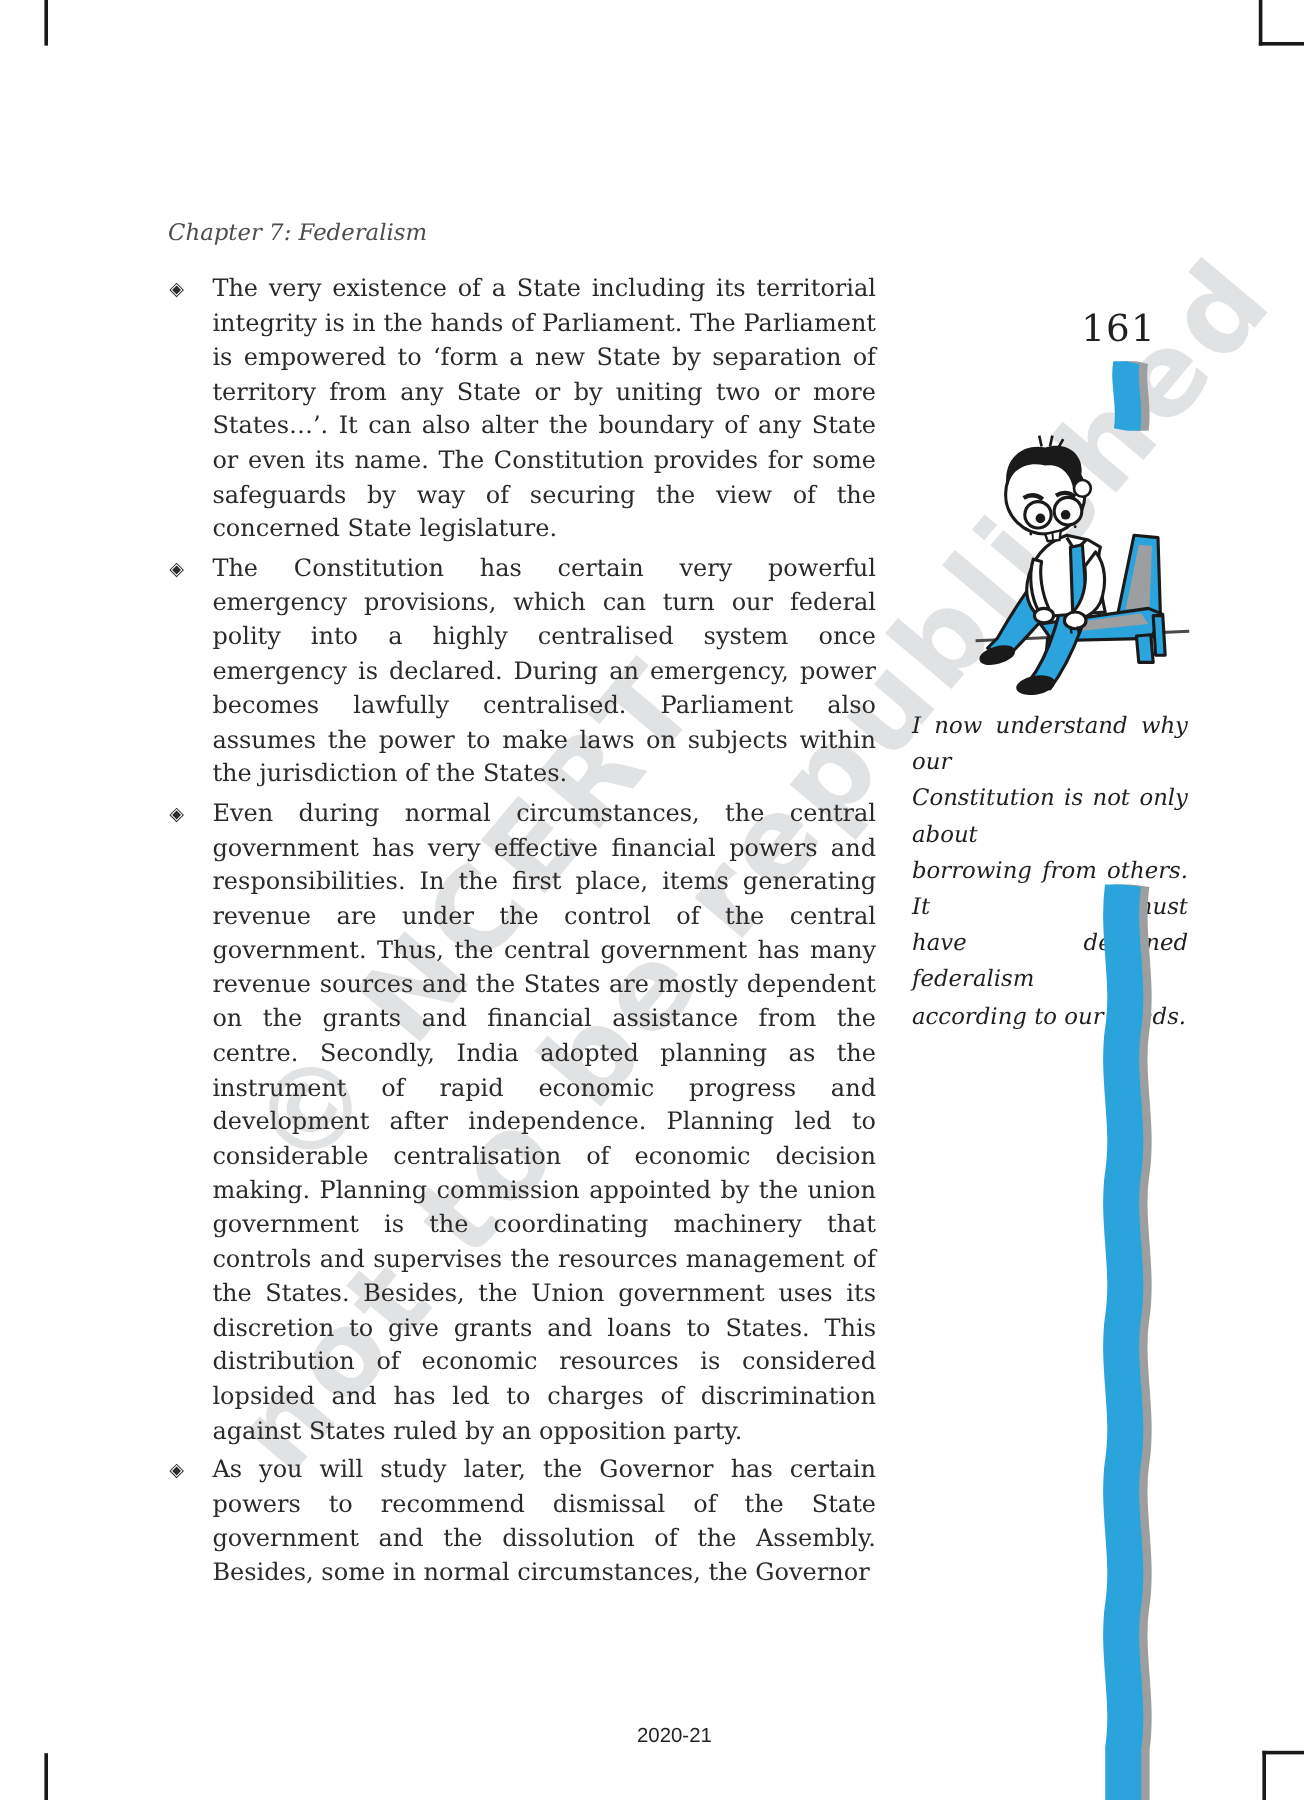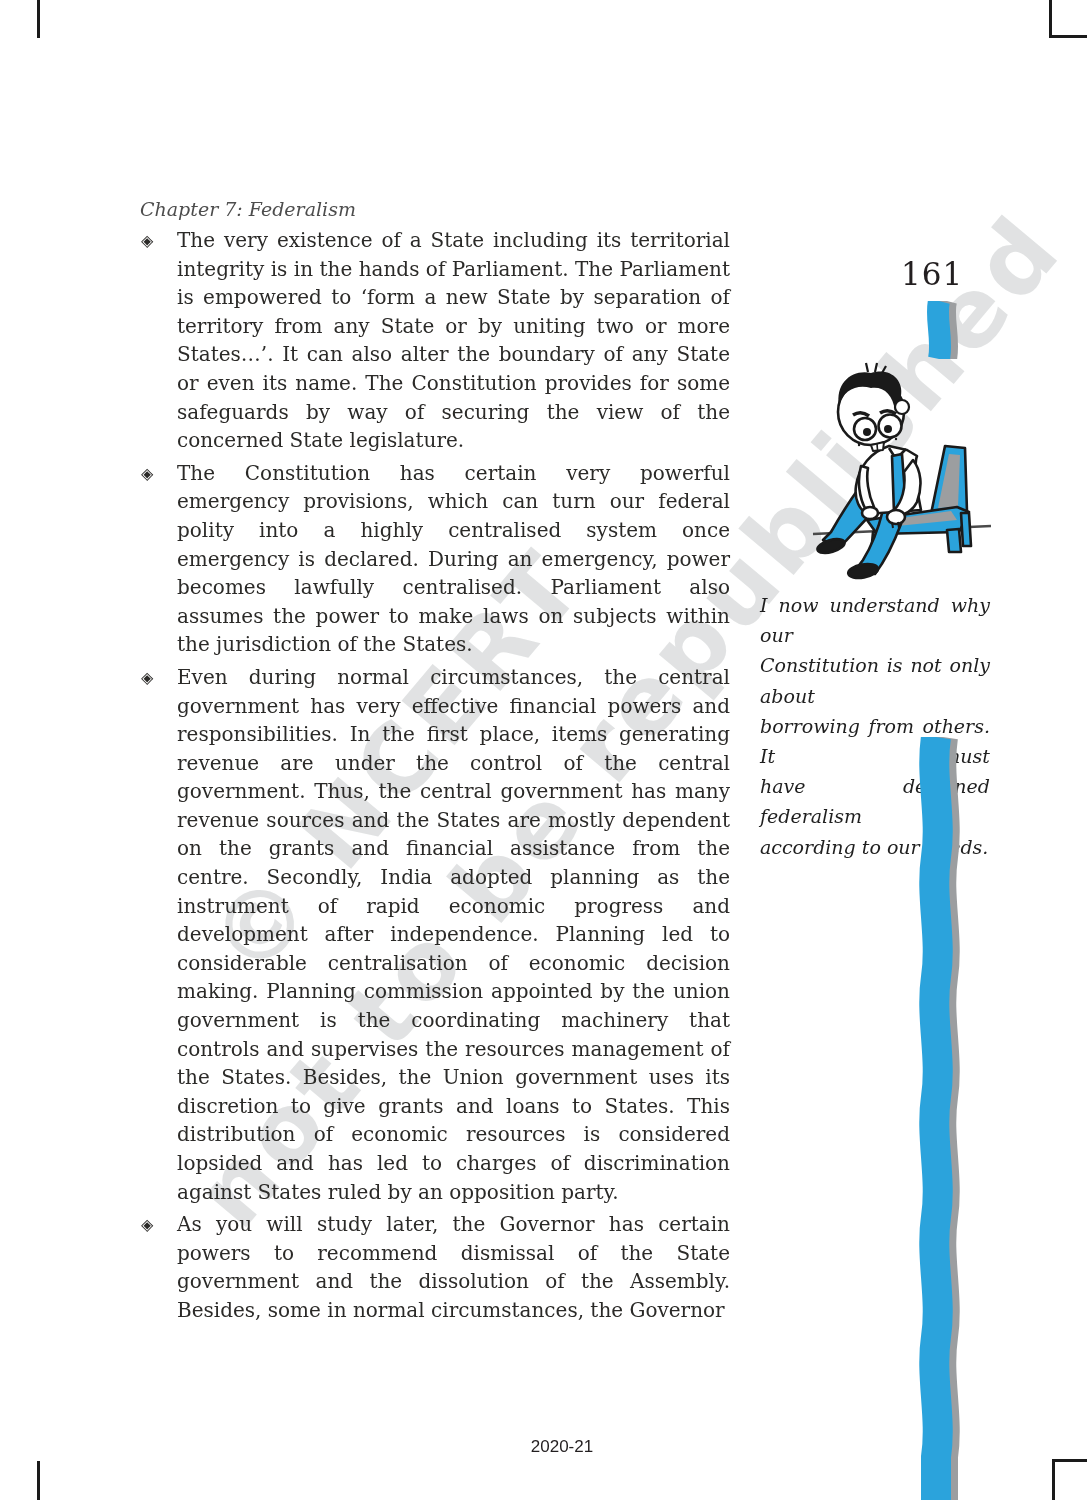--- a/index.html
+++ b/index.html
@@ -25,21 +25,21 @@
     z-index:1; text-align:center; pointer-events:none;
     font-family:"DejaVu Sans", sans-serif; font-weight:bold;
     color:#c9cccd; opacity:0.55; letter-spacing:6px; white-space:nowrap;
   }
   .watermark .wm-line1 { font-size:95px; line-height:150px; }
   .watermark .wm-line2 { font-size:95px; line-height:150px; }
 
   
   .chapter-header {
     position:absolute; left:140px; top:183px; z-index:2;
-    font-size:19px; font-style:italic; color:#4d4d4d;margin-top:15px;
+    font-size:19px; font-style:italic; color:#4d4d4d;
   }
 
   
   .content { position:absolute; left:140px; top:226px; width:590px; z-index:2; }
   .content ul { list-style:none; }
   .content li {
     position:relative; padding-left:37px; text-align:justify;
     font-size:20px; line-height:28.6px; color:#2b2a28;
   }
   .content li + li { margin-top:4px; }

